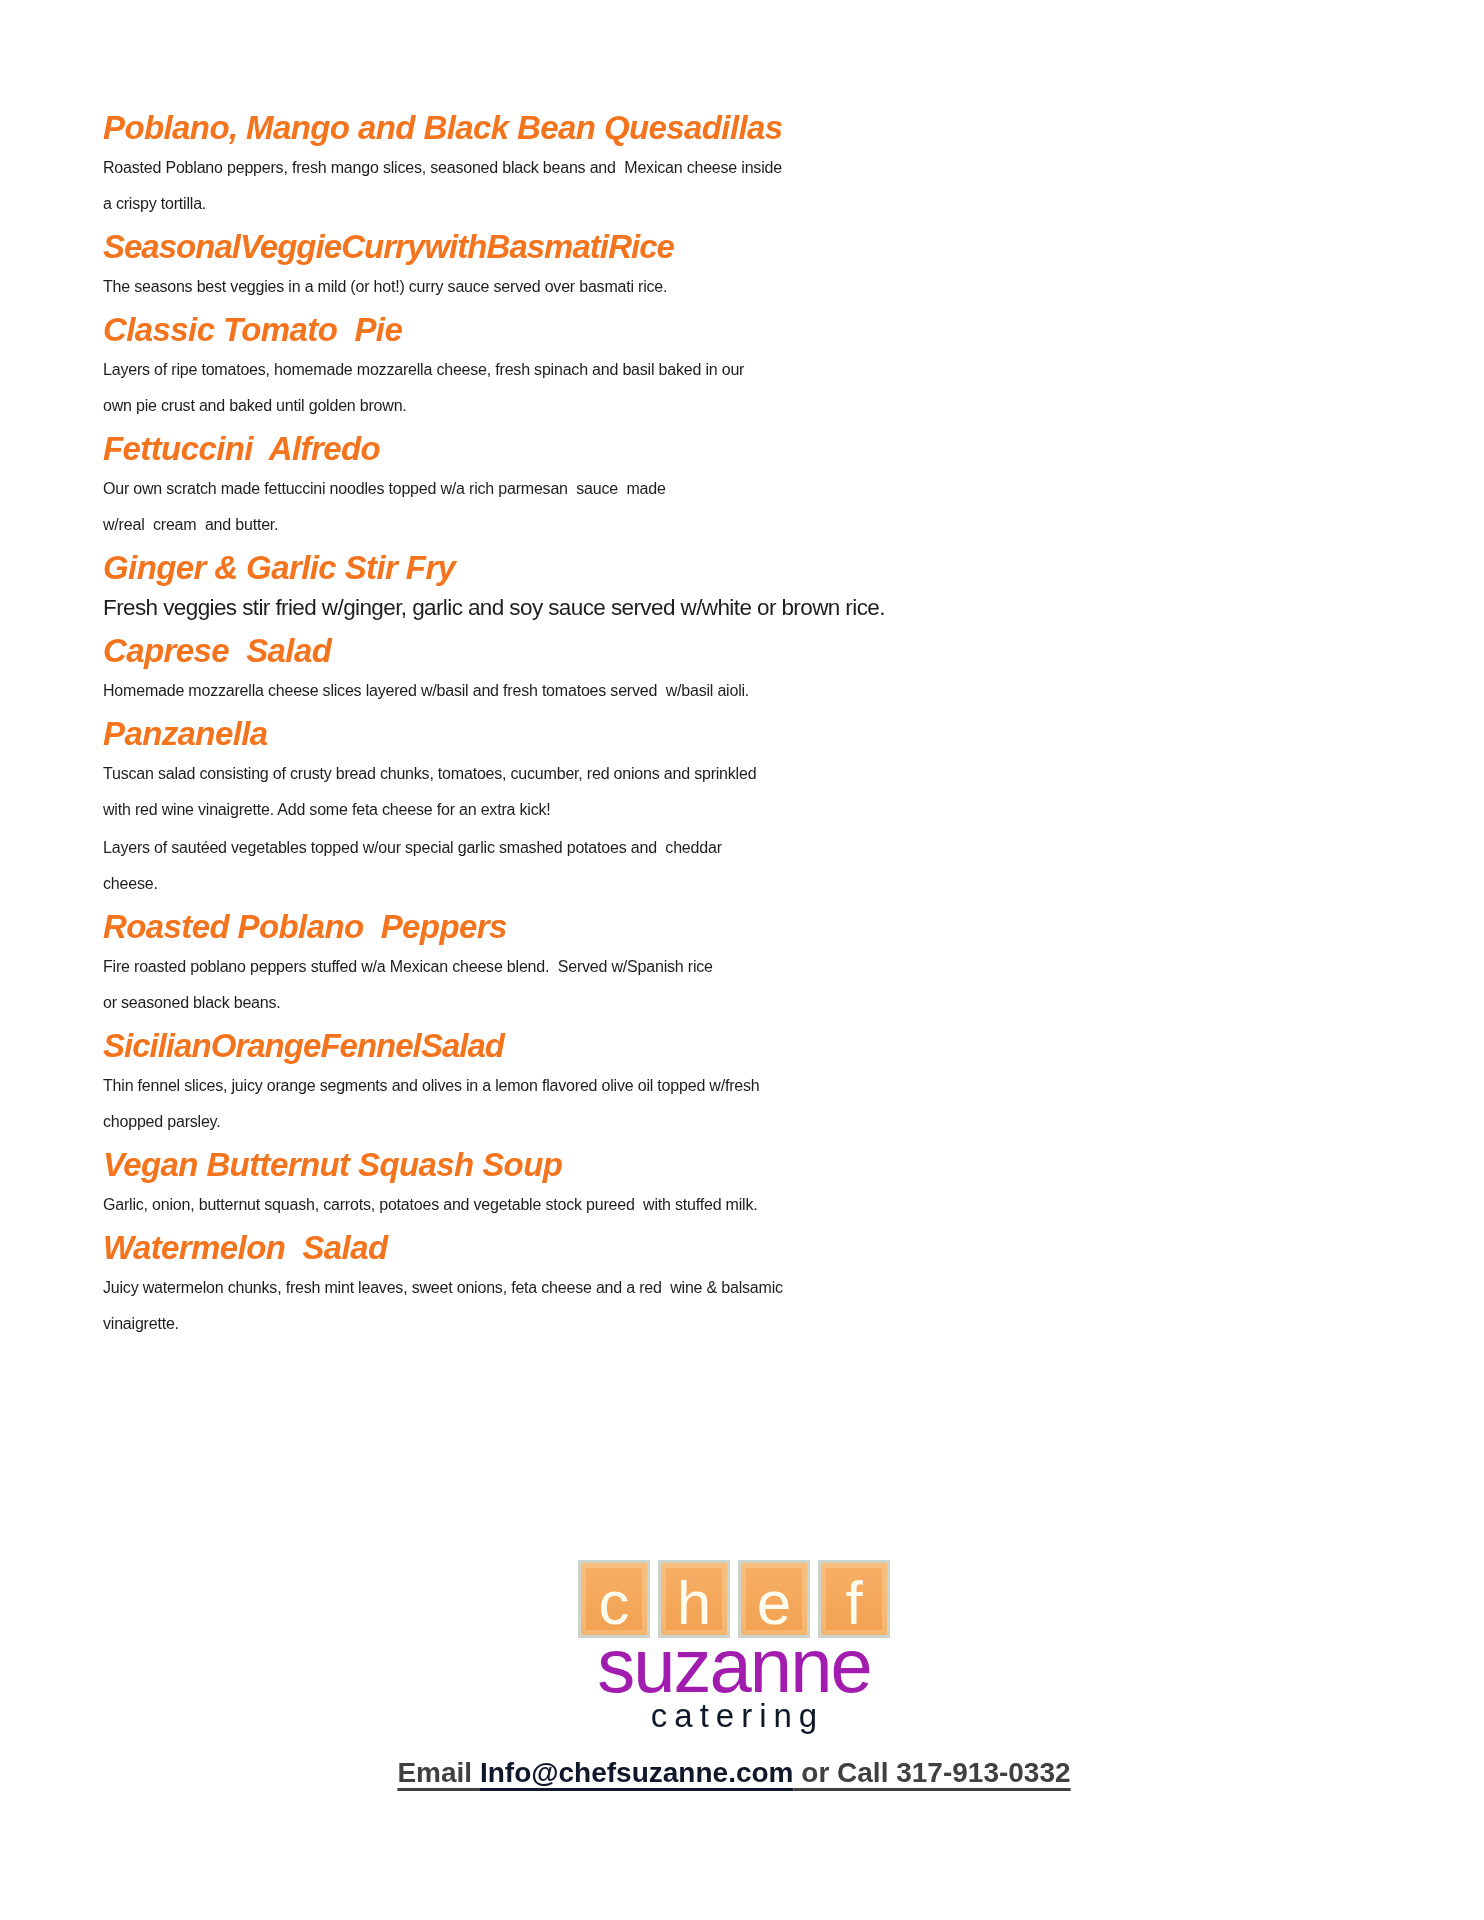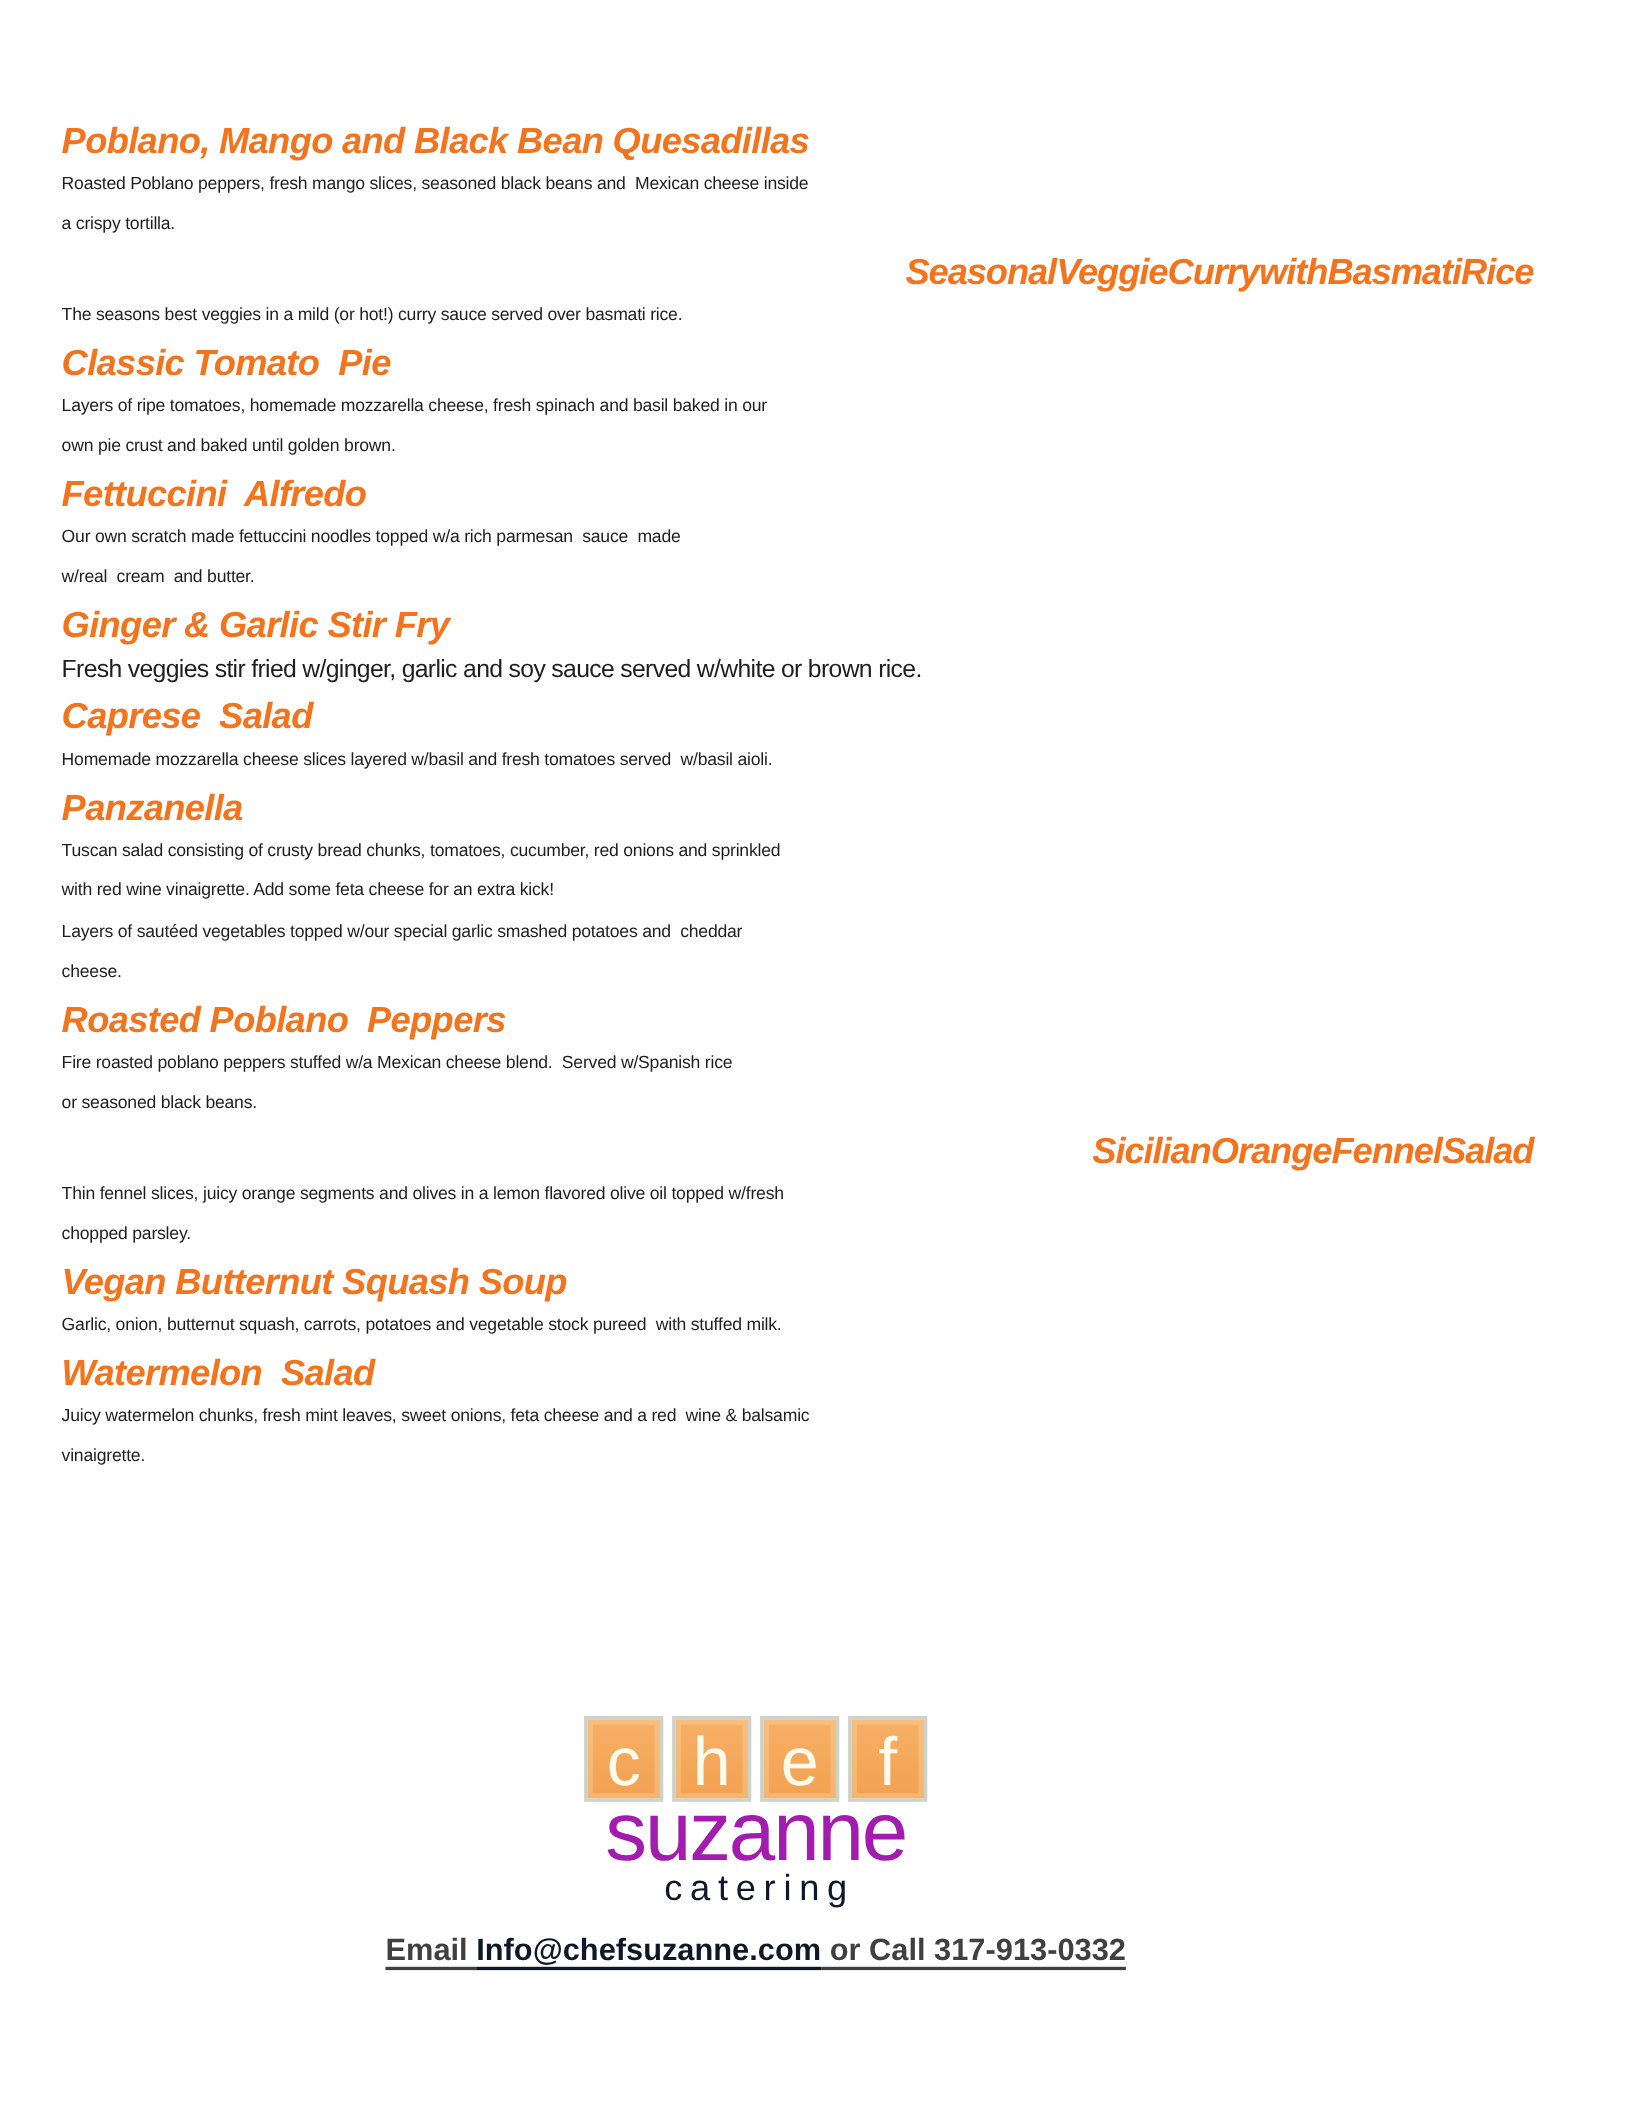--- a/index.html
+++ b/index.html
@@ -1,30 +1,30 @@
 <!DOCTYPE html>
 <html><head>
 <meta charset="utf-8">
 <style>
   html,body{margin:0;padding:0;}
   body{
     width:1484px;height:1920px;background:#ffffff;
     font-family:"Liberation Sans",sans-serif;color:#1e1e1e;
     overflow:hidden;box-sizing:border-box;
   }
-  main{padding:105px 90px 0 56px;}
+  main{padding:105px 90px 0 103px;}
 
   
   .menu-section{margin:0 0 2px 0;}
   .title{
     color:#F4731D;font-style:italic;font-weight:bold;
     font-size:33px;line-height:45px;margin:0;
     letter-spacing:-0.6px;white-space:pre-wrap;
   }
-  .title.tight{word-spacing:-8px;letter-spacing:-1px;text-align:right;}
+  .title.tight{word-spacing:-8px;letter-spacing:-1px;}
   .desc{
     font-size:16px;line-height:36px;margin:0;max-width:1262px;
     letter-spacing:-0.2px;white-space:pre-wrap;
   }
   .desc.condensed{font-size:22.5px;letter-spacing:-0.6px;}
 
   
   .logo{
     margin-top:218px;width:1262px;
     display:flex;flex-direction:column;align-items:center;

